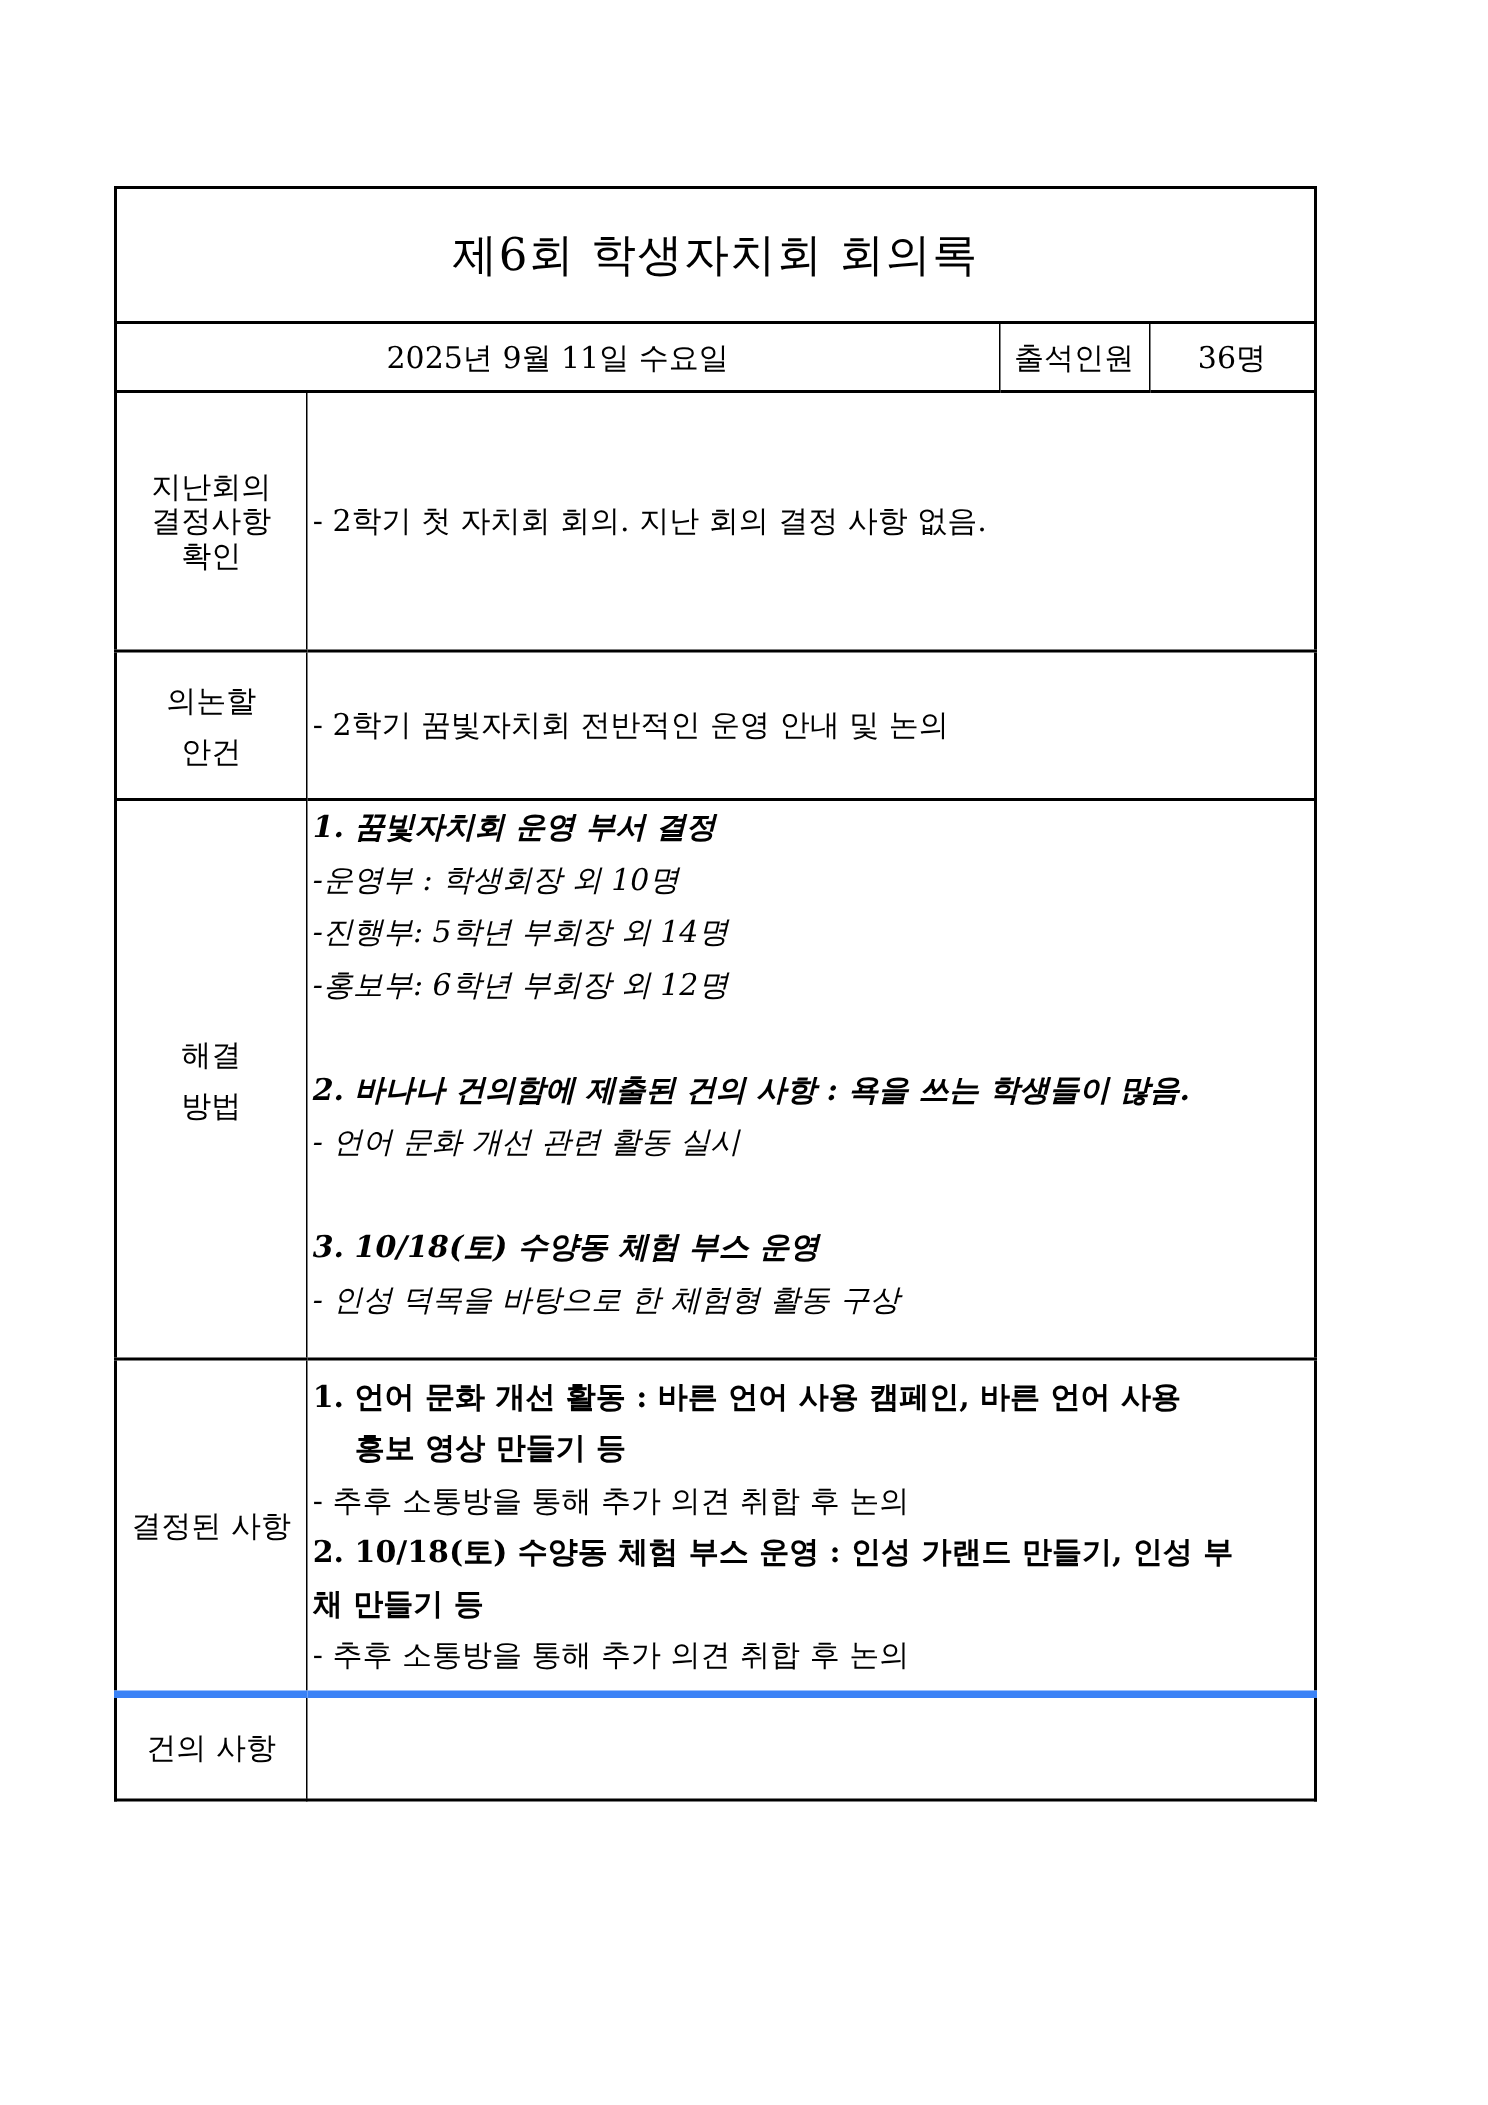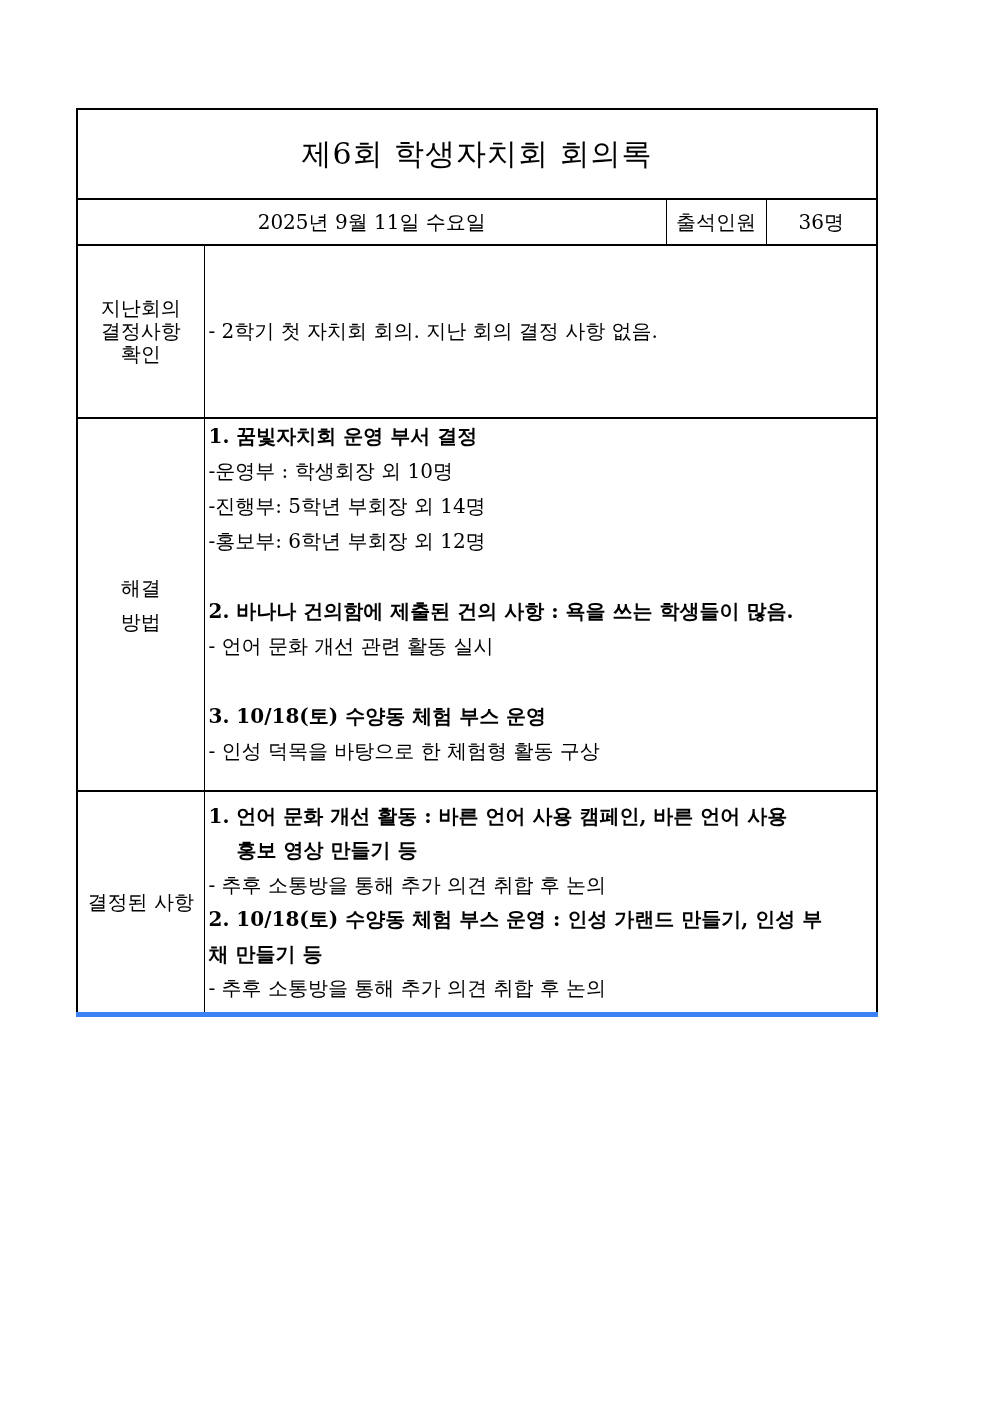--- a/index.html
+++ b/index.html
@@ -1,33 +1,33 @@
 <!DOCTYPE html>
 <html><head>
 <meta charset="utf-8">
 <style>
   html, body { margin: 0; padding: 0; background: #ffffff; }
   body { width: 992px; height: 1403px; position: relative; font-family: "DejaVu Serif", "Liberation Serif", serif; color: #000; }
-  .page { position: absolute; left: 76px; top: 108px; width: 800px; }
+  .page { position: absolute; left: 76px; top: 124px; width: 800px; }
   table { border-collapse: collapse; width: 800px; table-layout: fixed; }
   td { border: 1px solid #000; padding: 0; vertical-align: middle; }
   .outer { border: 2px solid #000; }
   .title-cell { height: 88px; text-align: center; font-size: 30px; letter-spacing: 1px; border-bottom: 2px solid #000; }
   .row-date td { height: 44px; text-align: center; font-size: 20px; border-bottom: 2px solid #000; }
   .row-people td { height: 45px; text-align: center; font-size: 20px; border-bottom: 2px solid #000; }
   .label { text-align: center; font-size: 20px; line-height: 23px; }
   .content { padding-left: 4px; font-size: 20px; }
   .small { font-size: 20px; }
   .row-prev td { height: 171px; border-bottom: 2px solid #000; }
   .row-agenda td { height: 97px; border-bottom: 2px solid #000; }
   .row-method td { height: 371px; border-bottom: 2px solid #000; vertical-align: top; }
   .row-method td.label { vertical-align: middle; text-align: center; }
   .row-decided td { height: 220px; border-bottom: 5px solid #3b82f6; }
   .row-suggest td { height: 67px; }
-  .line { line-height: 35px; white-space: nowrap; }
+  .line { line-height: 35px; white-space: nowrap; font-style: italic; }
   .blank { height: 35px; }
   .bold { font-weight: bold; }
   .indent { padding-left: 28px; }
   .dec-line { line-height: 34.5px; }
   .two-line { line-height: 22px; font-size: 20px; }
   .agenda-label { line-height: 34px; }
 </style>
 </head>
 <body>
 
@@ -51,20 +51,27 @@
       <td>36명</td>
     </tr>
     <tr class="row-prev">
       <td class="label">
         <div>지난회의</div>
         <div>결정사항</div>
         <div>확인</div>
       </td>
       <td colspan="5" class="content small">- 2학기 첫 자치회 회의. 지난 회의 결정 사항 없음.</td>
     </tr>
+    <tr class="row-agenda">
+      <td class="label agenda-label">
+        <div>의논할</div>
+        <div>안건</div>
+      </td>
+      <td colspan="5" class="content">- 2학기 꿈빛자치회 전반적인 운영 안내 및 논의</td>
+    </tr>
     <tr class="row-method">
       <td class="label agenda-label">
         <div>해결</div>
         <div>방법</div>
       </td>
       <td colspan="5" class="content">
         <div class="line bold">1. 꿈빛자치회 운영 부서 결정</div>
         <div class="line">-운영부 : 학생회장 외 10명</div>
         <div class="line">-진행부: 5학년 부회장 외 14명</div>
         <div class="line">-홍보부: 6학년 부회장 외 12명</div>
@@ -80,15 +87,19 @@
       <td class="label">결정된 사항</td>
       <td colspan="5" class="content">
         <div class="dec-line bold" style="white-space:nowrap;">1. 언어 문화 개선 활동 : 바른 언어 사용 캠페인, 바른 언어 사용</div>
         <div class="dec-line bold indent">홍보 영상 만들기 등</div>
         <div class="dec-line">- 추후 소통방을 통해 추가 의견 취합 후 논의</div>
         <div class="dec-line bold" style="white-space:nowrap;">2. 10/18(토) 수양동 체험 부스 운영 : 인성 가랜드 만들기, 인성 부</div>
         <div class="dec-line bold">채 만들기 등</div>
         <div class="dec-line">- 추후 소통방을 통해 추가 의견 취합 후 논의</div>
       </td>
     </tr>
+    <tr class="row-suggest">
+      <td class="label">건의 사항</td>
+      <td colspan="5" class="content"></td>
+    </tr>
   </tbody>
     </table>
 </div>
 
 </body></html>

